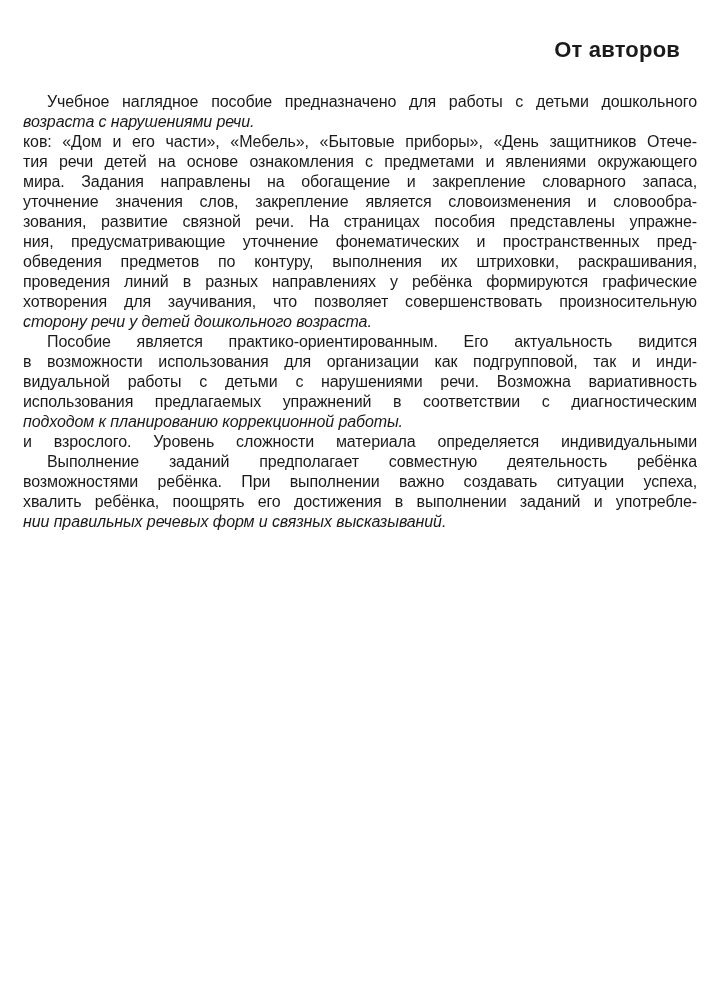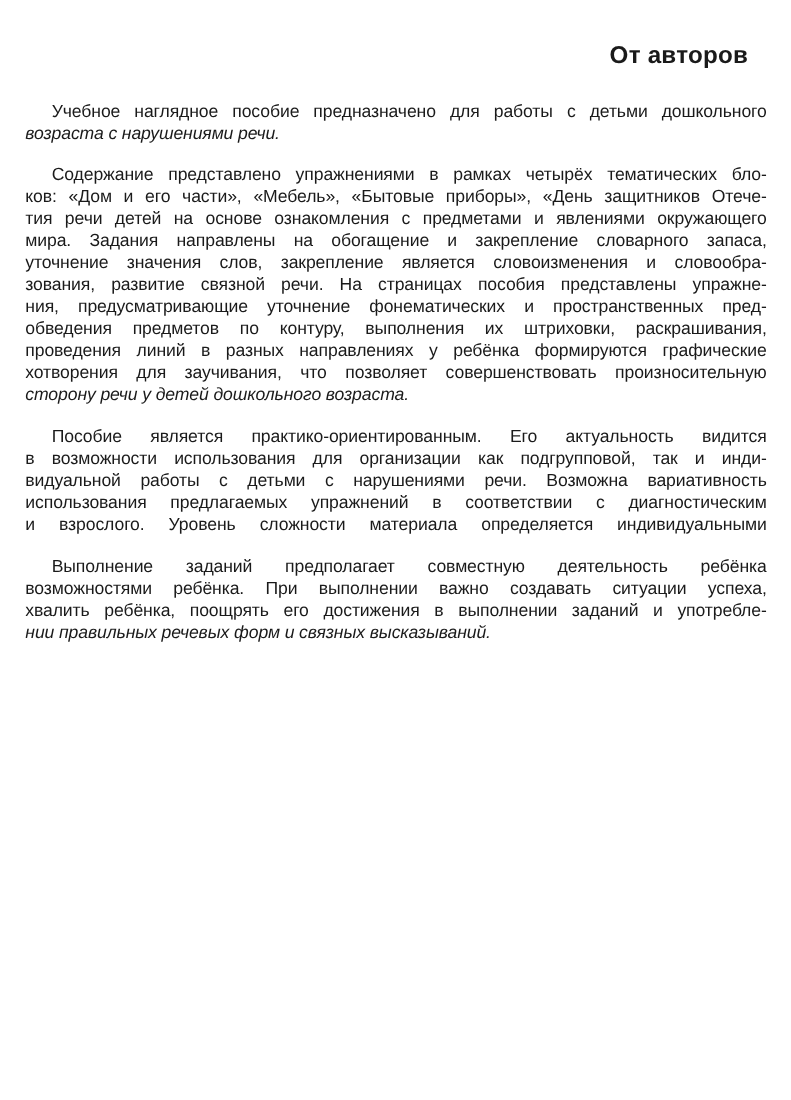--- a/index.html
+++ b/index.html
@@ -39,55 +39,55 @@
   }
   .paragraph { width: 100%; }
   .line {
     width: 100%;
     text-align: justify;
     text-align-last: justify;
     white-space: normal;
     overflow: hidden;
     height: 20px;
   }
-  .line.first { text-indent: 24px; margin-top: 18px; }
+  .line.first { text-indent: 24px; }
   .line.last {
     text-align: center;
     text-align-last: left;
     font-style: italic;
   }
 </style>
 </head>
 <body>
 
 <div class="page">
   <h1 class="title">От авторов</h1>
   <div class="content">
       <div class="paragraph">
         <div class="line first">Учебное наглядное пособие предназначено для работы с детьми дошкольного</div>
         <div class="line last">возраста с нарушениями речи.</div>
       </div>
       <div class="paragraph">
-        <div class="line first">Содержание представлено упражнениями в рамках четырёх тематических бло-</div>
         <div class="line">ков: «Дом и его части», «Мебель», «Бытовые приборы», «День защитников Отече-</div>
         <div class="line">тия речи детей на основе ознакомления с предметами и явлениями окружающего</div>
         <div class="line">мира. Задания направлены на обогащение и закрепление словарного запаса,</div>
         <div class="line">уточнение значения слов, закрепление является словоизменения и словообра-</div>
         <div class="line">зования, развитие связной речи. На страницах пособия представлены упражне-</div>
         <div class="line">ния, предусматривающие уточнение фонематических и пространственных пред-</div>
         <div class="line">обведения предметов по контуру, выполнения их штриховки, раскрашивания,</div>
         <div class="line">проведения линий в разных направлениях у ребёнка формируются графические</div>
         <div class="line">хотворения для заучивания, что позволяет совершенствовать произносительную</div>
         <div class="line last">сторону речи у детей дошкольного возраста.</div>
       </div>
       <div class="paragraph">
         <div class="line first">Пособие является практико-ориентированным. Его актуальность видится</div>
         <div class="line">в возможности использования для организации как подгрупповой, так и инди-</div>
         <div class="line">видуальной работы с детьми с нарушениями речи. Возможна вариативность</div>
         <div class="line">использования предлагаемых упражнений в соответствии с диагностическим</div>
+        <div class="line last">подходом к планированию коррекционной работы.</div>
       </div>
       <div class="paragraph">
         <div class="line">и взрослого. Уровень сложности материала определяется индивидуальными</div>
         <div class="line first">Выполнение заданий предполагает совместную деятельность ребёнка</div>
         <div class="line">возможностями ребёнка. При выполнении важно создавать ситуации успеха,</div>
         <div class="line">хвалить ребёнка, поощрять его достижения в выполнении заданий и употребле-</div>
         <div class="line last">нии правильных речевых форм и связных высказываний.</div>
       </div>
     </div>
 </div>

